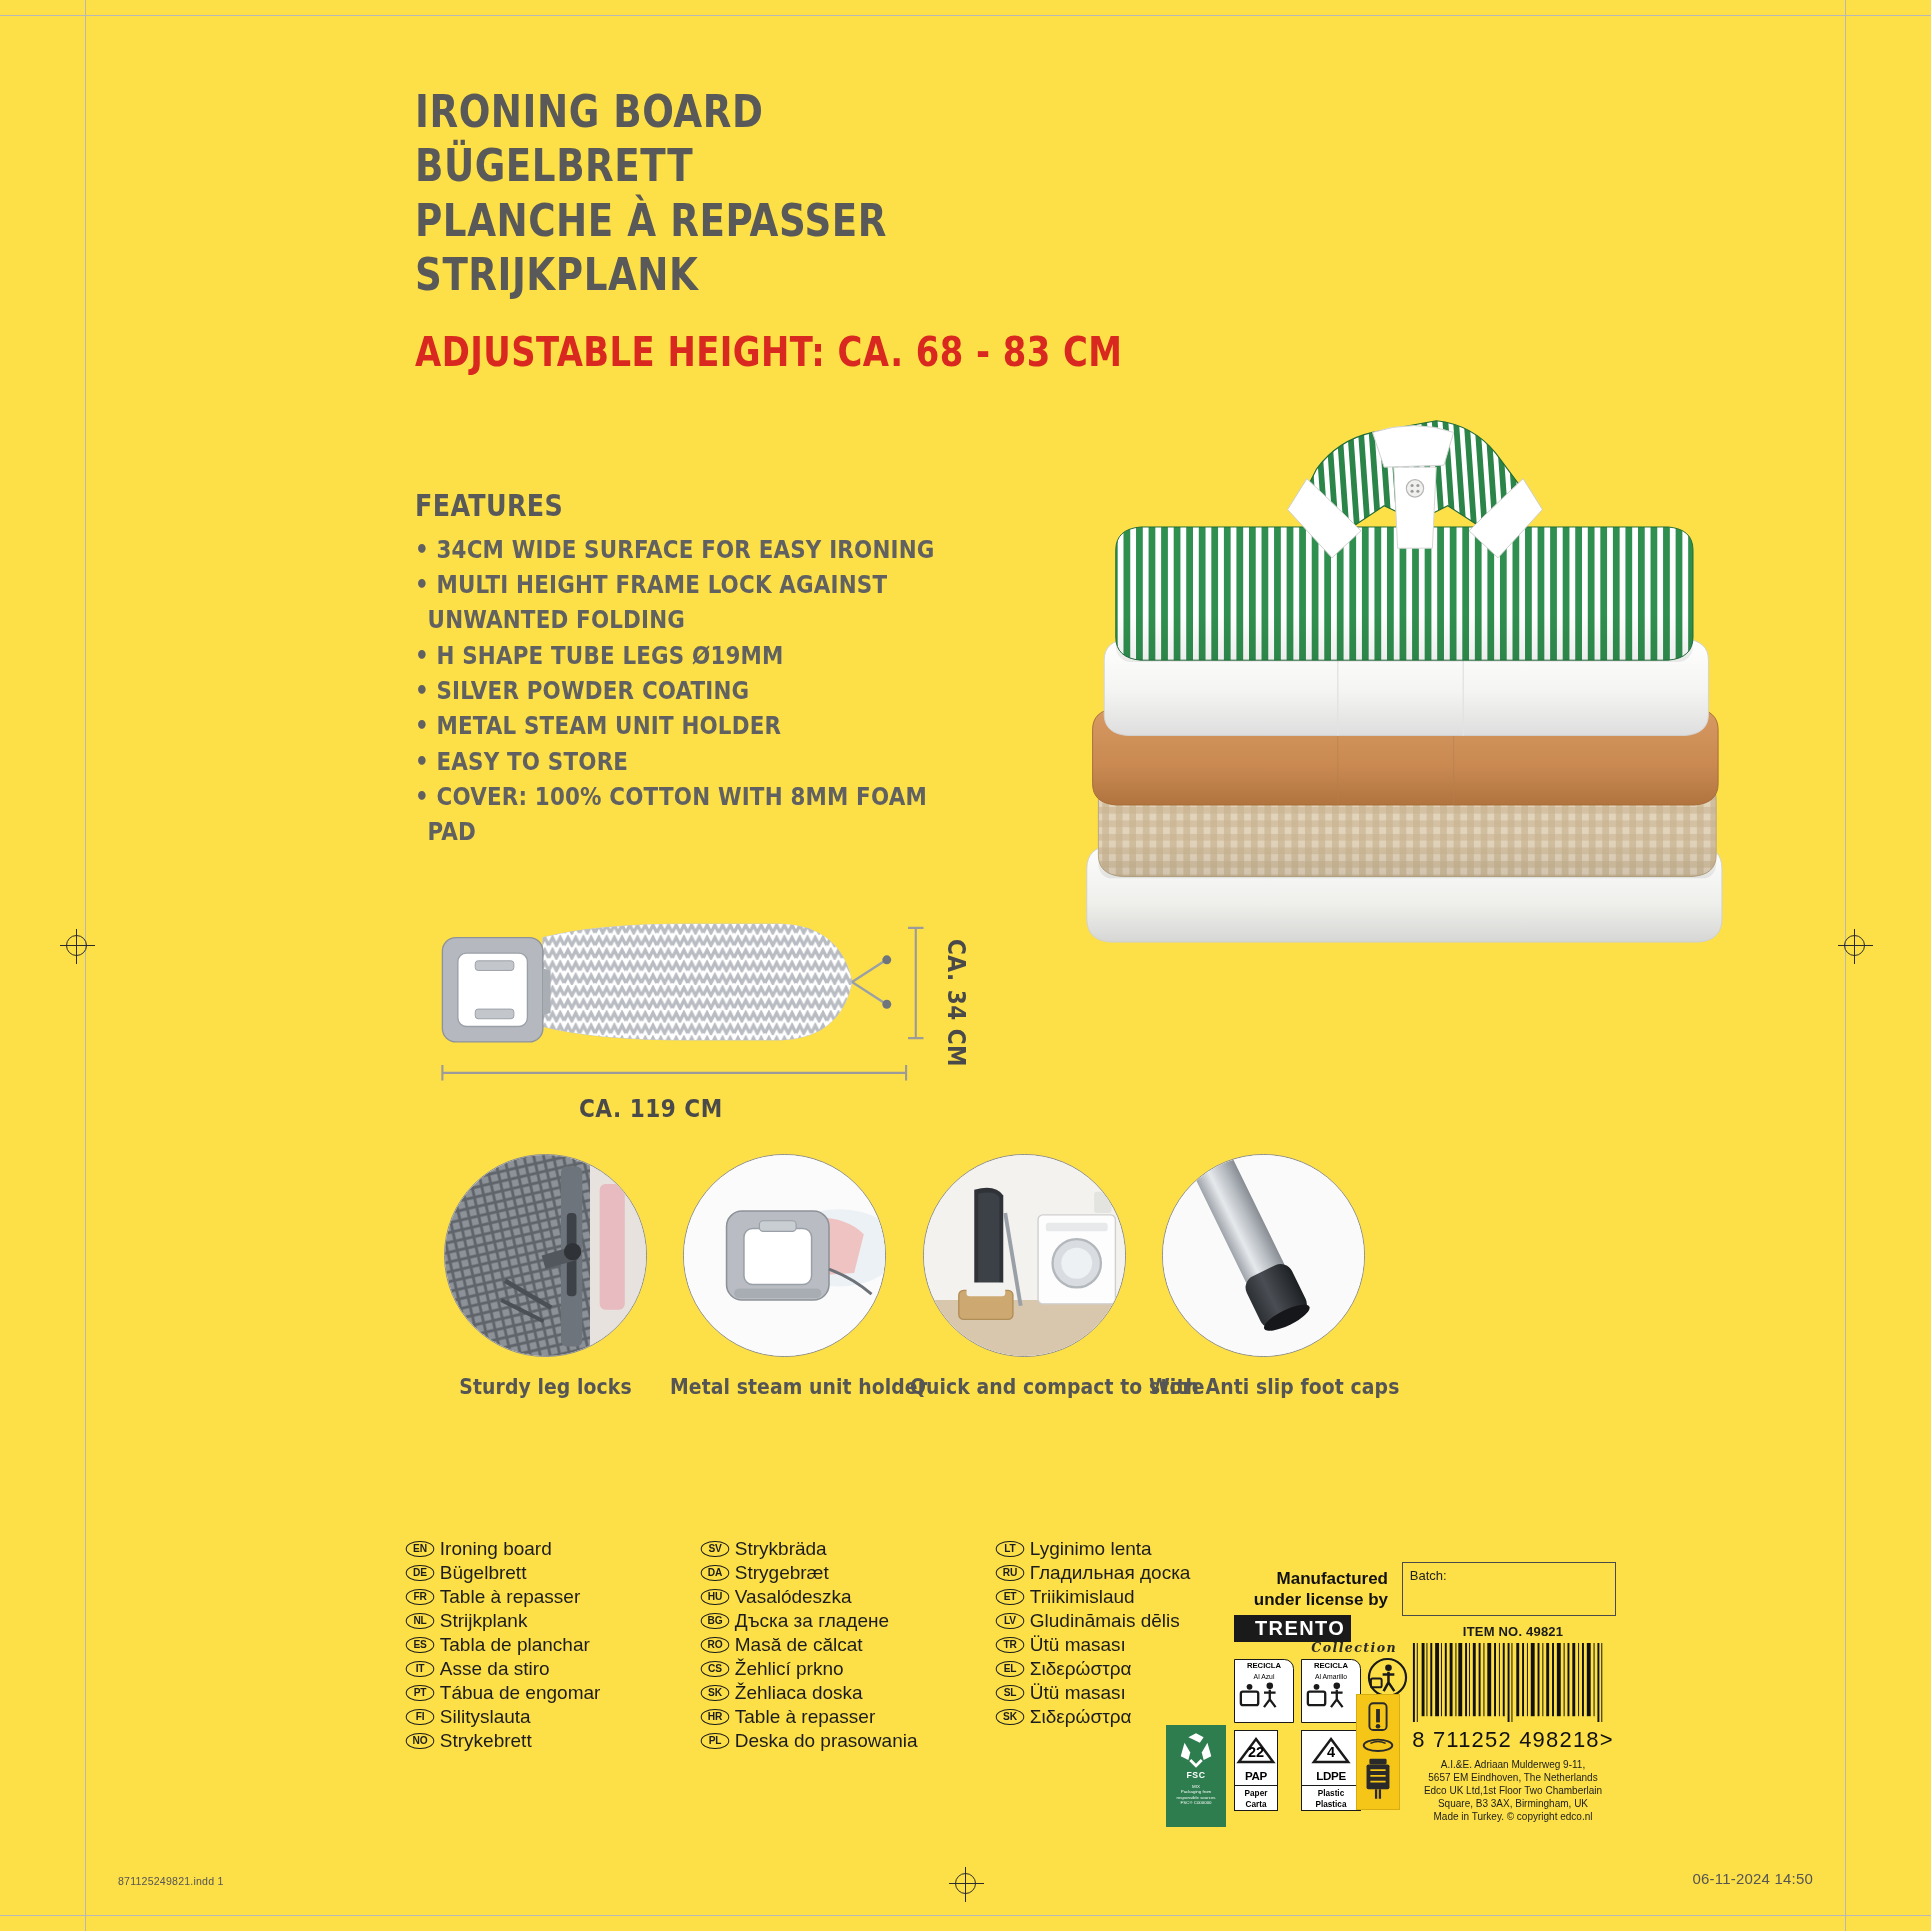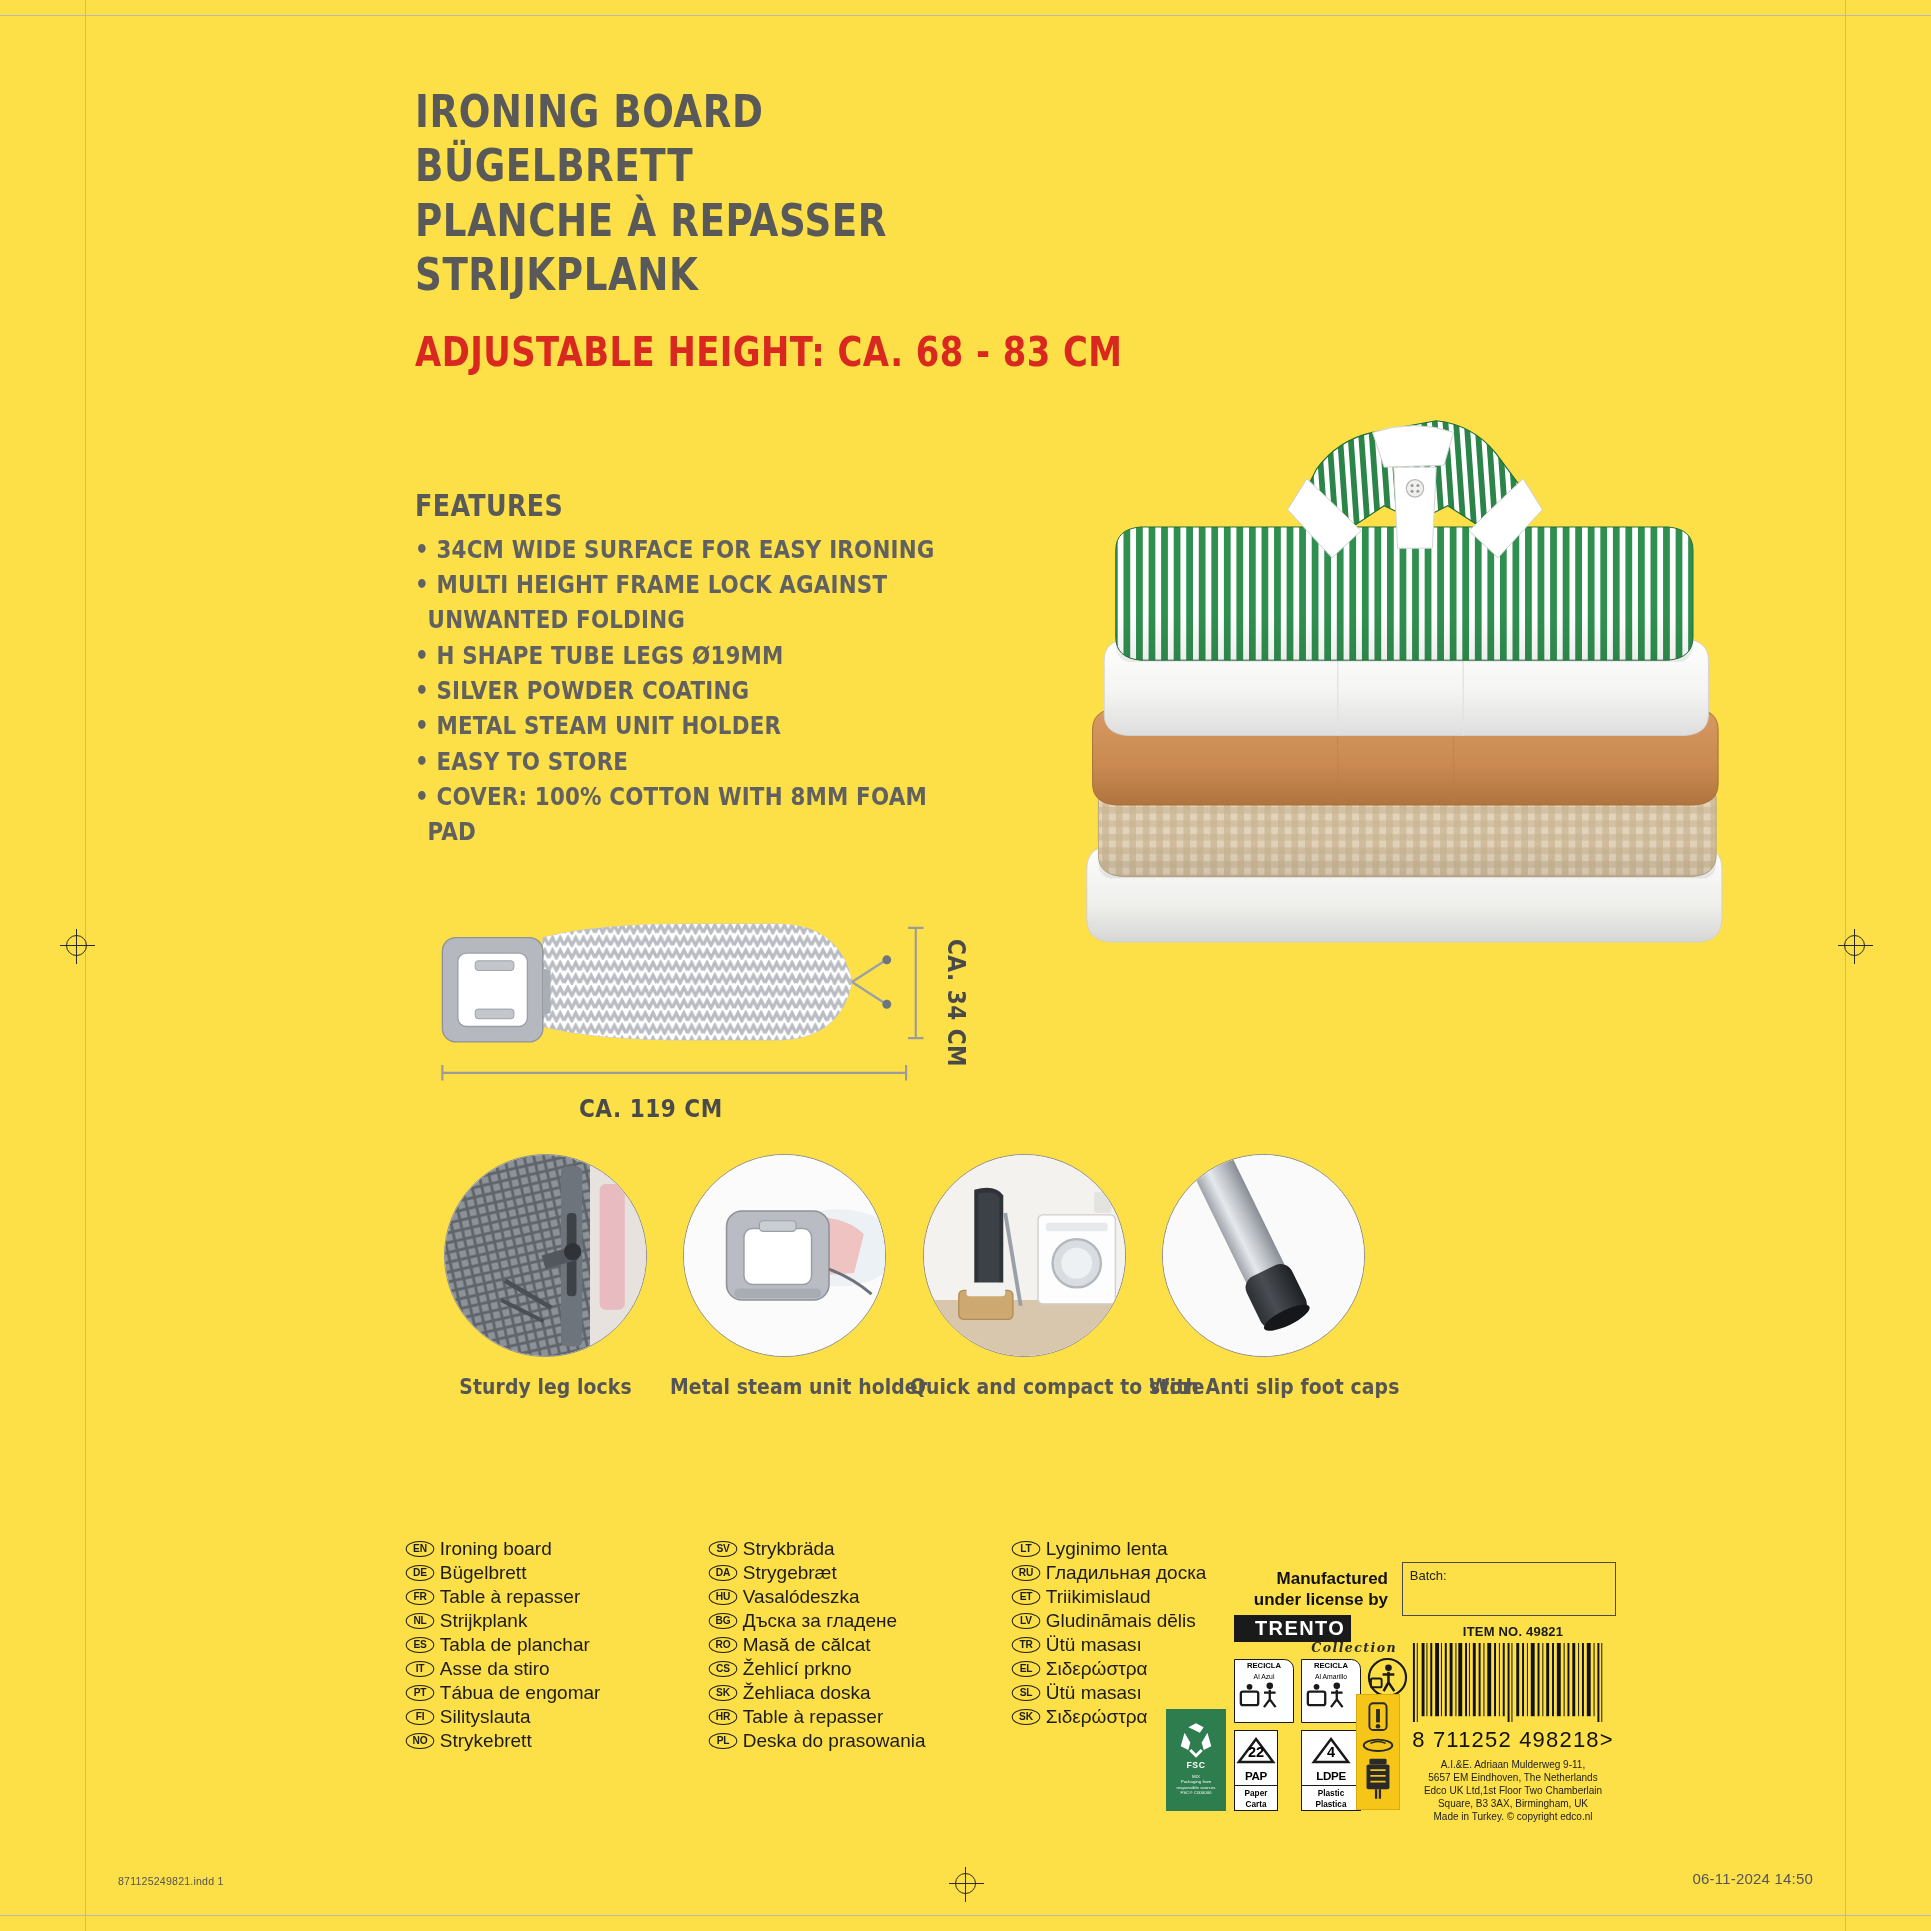--- a/index.html
+++ b/index.html
@@ -148,21 +148,21 @@
     font-family: "DejaVu Sans Condensed", "Liberation Sans Narrow", "Liberation Sans", sans-serif;
     font-weight: bold;
     font-size: 22px;
     color: #555555;
     letter-spacing: 0.1px;
     white-space: nowrap;
     transform: scaleX(0.95);
   }
 
   
-  .langs { position: absolute; left: 406px; top: 1537px; display: flex; gap: 13px; }
+  .langs { position: absolute; left: 406px; top: 1537px; display: flex; gap: 5px; }
   .lang-col { width: 290px; }
   .lang-col.c2 { width: 290px; }
   .lang-row {
     display: flex;
     align-items: center;
     height: 24px;
     font-family: "Liberation Sans", sans-serif;
     font-size: 19px;
     color: #1c1c1c;
     white-space: nowrap;
@@ -223,29 +223,29 @@
     font-family: "Liberation Sans", sans-serif;
     text-align: center;
   }
   .badge-t { font-size: 7.7px; font-weight: bold; line-height: 1.15; padding-top: 1.9px; }
   .badge-n { font-size: 14.5px; font-weight: bold; }
   .badge-m { font-size: 11.6px; font-weight: bold; letter-spacing: -0.3px; }
   .badge-s { font-size: 8.2px; font-weight: bold; line-height: 1.25; }
 
   .fsc {
     position: absolute;
-    left: 0; top: 50px;
+    left: 0; top: 66px;
     width: 60px; height: 102px;
     background: #2e7d4f;
     color: #fff;
     font-family: "Liberation Sans", sans-serif;
     font-size: 5.4px;
     text-align: center;
     line-height: 1.25;
-    padding-top: 12px;
+    padding-top: 6px;
   }
 
   .yellowlab {
     position: absolute;
     right: -1.9px; top: 35px;
     width: 44px; height: 116px;
     background: #f5c518;
     border: 1px solid #d8ad10;
   }
 

